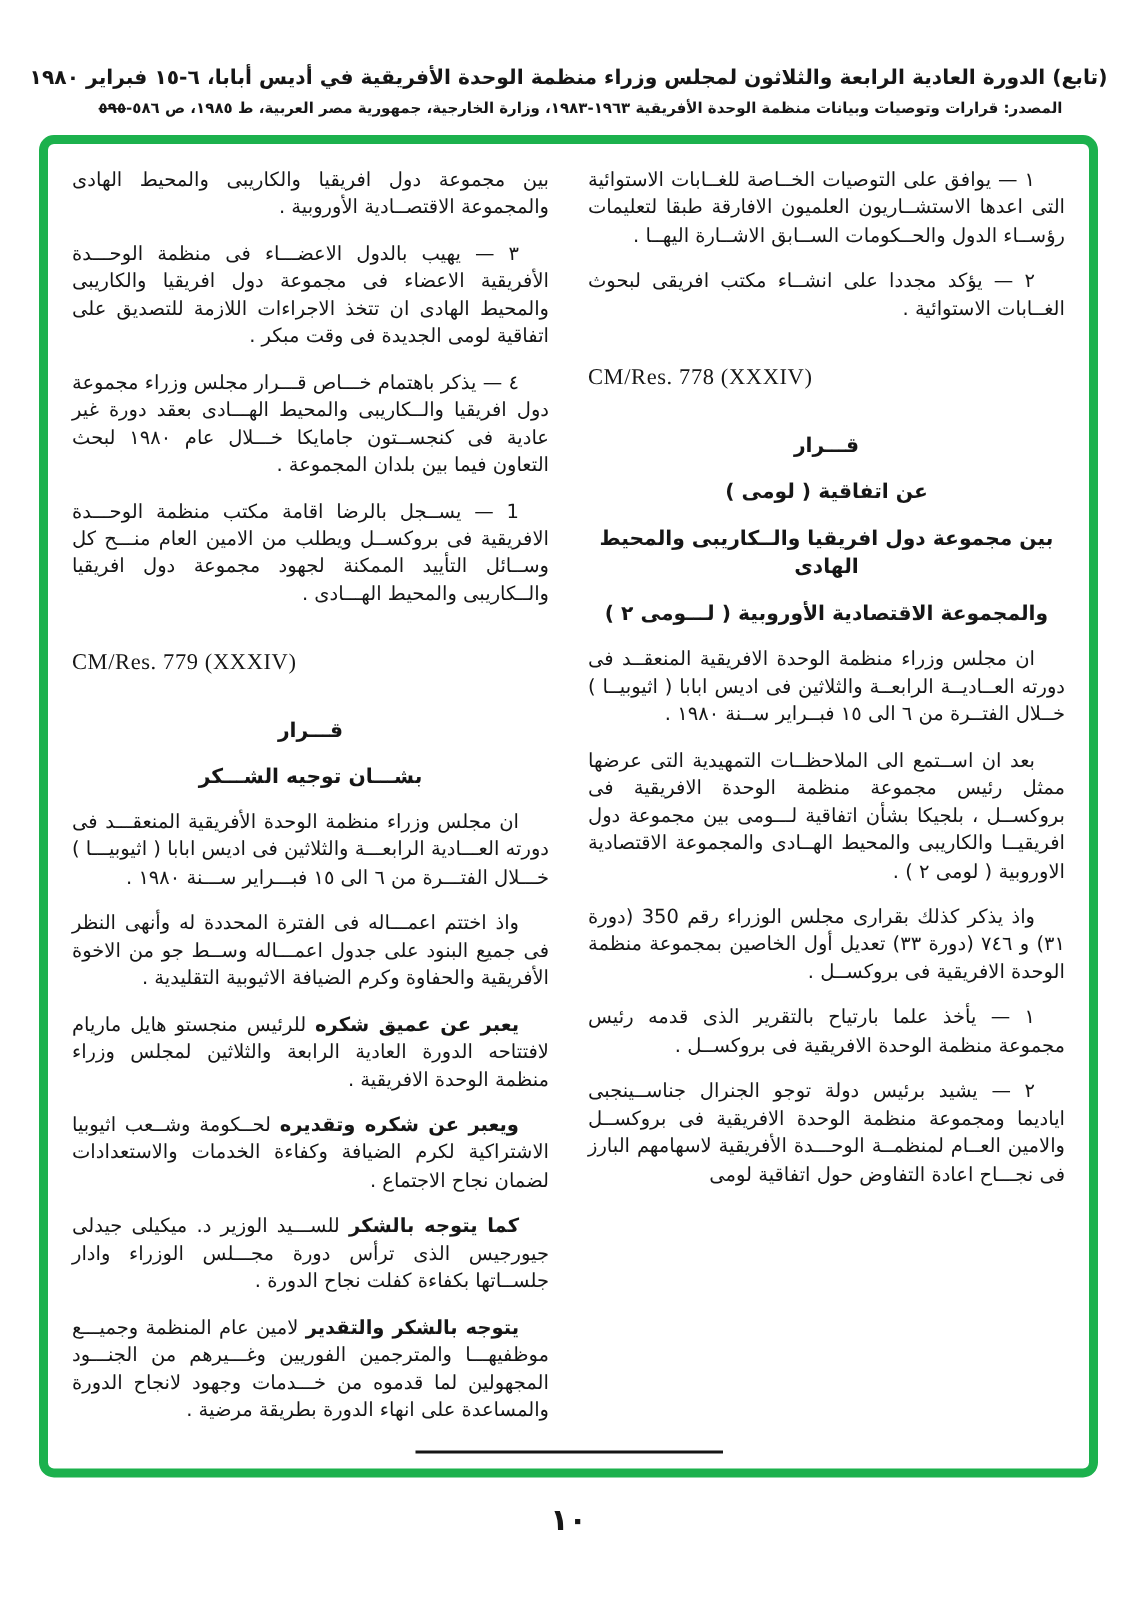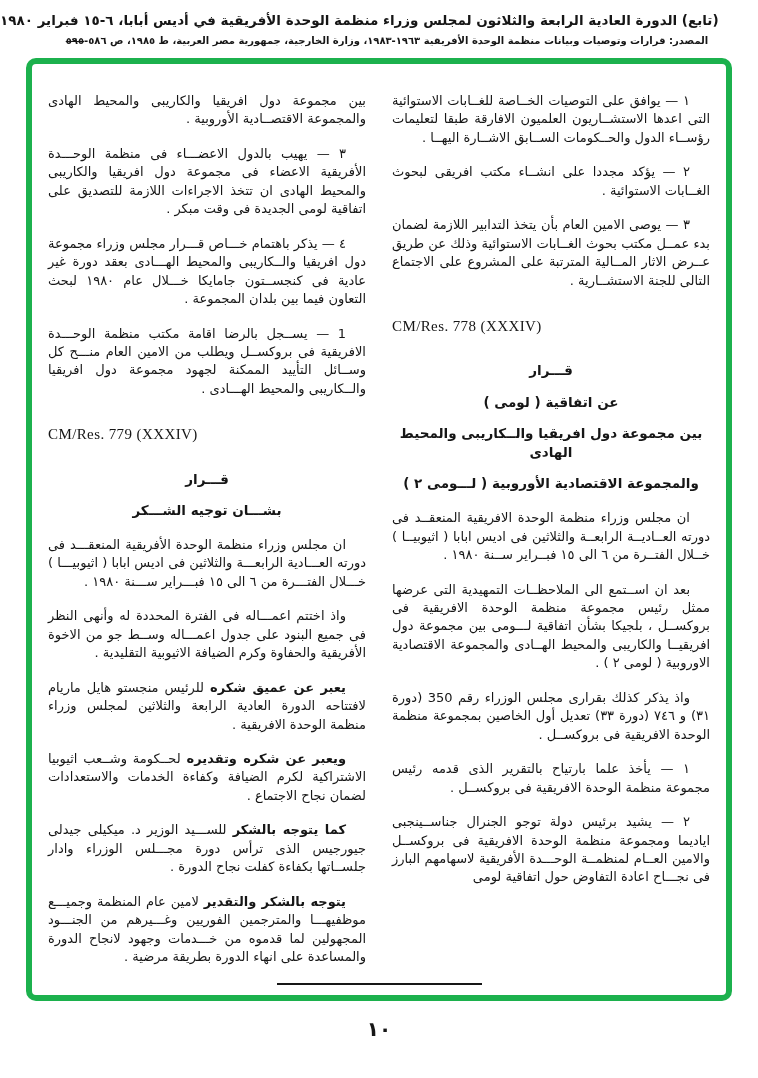--- a/index.html
+++ b/index.html
@@ -10,24 +10,24 @@
   body{
     width:758px;
     min-height:1078px;
     background:#ffffff;
     color:var(--ink);
     font-family:"DejaVu Sans", sans-serif;
     direction:rtl;
   }
   
   .hdr1{
-    text-align:left;
+    text-align:center;
     font-weight:bold;
     font-size:13.5px;
-    padding-top:12px;
+    padding-top:44px;
     white-space:nowrap;
   }
   .hdr2{
     text-align:center;
     font-weight:bold;
     font-size:10px;
     margin-top:7px;
     white-space:nowrap;
     padding-left:16px;
   }
@@ -44,21 +44,21 @@
   .columns{
     display:flex;
     gap:26px;
     align-items:flex-start;
   }
   .col{
     flex:1 1 0;
     font-size:13px;
     line-height:1.42;
   }
-  .block{margin:16px 0 12px 0;}
+  .block{margin:4px 0 12px 0;}
   .block.paragraph{
     text-align:justify;
     text-indent:20px;
   }
   .block.paragraph.noindent{text-indent:0;}
   .block.heading{
     text-align:center;
     font-weight:bold;
     font-size:13.5px;
     margin:8px 0 12px 0;
@@ -93,21 +93,20 @@
 <header>
   <div class="hdr1">(تابع) الدورة العادية الرابعة والثلاثون لمجلس وزراء منظمة الوحدة الأفريقية في أديس أبابا، ٦-١٥ فبراير ١٩٨٠</div>
   <div class="hdr2"><span>المصدر: قرارات وتوصيات وبيانات منظمة الوحدة الأفريقية ١٩٦٣-١٩٨٣، وزارة الخارجية، جمهورية مصر العربية، ط ١٩٨٥، ص ٥٨٦-</span><span class="struck">٥٩٥</span></div>
 </header>
 
 <div class="frame" style="border-color: rgb(28, 177, 77);">
   <div class="columns">
     <div class="col">
         <div class="block paragraph">١ — يوافق على التوصيات الخــاصة للغــابات الاستوائية التى اعدها الاستشــاريون العلميون الافارقة طبقا لتعليمات رؤســاء الدول والحــكومات الســابق الاشــارة اليهــا .</div>
         <div class="block paragraph">٢ — يؤكد مجددا على انشــاء مكتب افريقى لبحوث الغــابات الاستوائية .</div>
-        <div class="block paragraph">٣ — يوصى الامين العام بأن يتخذ التدابير اللازمة لضمان بدء عمــل مكتب بحوث الغــابات الاستوائية وذلك عن طريق عــرض الاثار المــالية المترتبة على المشروع على الاجتماع التالى للجنة الاستشــارية .</div>
         <div class="block ref">CM/Res. 778 (XXXIV)</div>
         <div class="block heading">قـــرار</div>
         <div class="block heading">عن اتفاقية ( لومى )</div>
         <div class="block heading">بين مجموعة دول افريقيا والــكاريبى والمحيط الهادى</div>
         <div class="block heading">والمجموعة الاقتصادية الأوروبية ( لـــومى ٢ )</div>
         <div class="block paragraph">ان مجلس وزراء منظمة الوحدة الافريقية المنعقــد فى دورته العــاديــة الرابعــة والثلاثين فى اديس ابابا ( اثيوبيــا ) خــلال الفتــرة من ٦ الى ١٥ فبــراير ســنة ١٩٨٠ .</div>
         <div class="block paragraph">بعد ان اســتمع الى الملاحظــات التمهيدية التى عرضها ممثل رئيس مجموعة منظمة الوحدة الافريقية فى بروكســل ، بلجيكا بشأن اتفاقية لـــومى بين مجموعة دول افريقيــا والكاريبى والمحيط الهــادى والمجموعة الاقتصادية الاوروبية ( لومى ٢ ) .</div>
         <div class="block paragraph">واذ يذكر كذلك بقرارى مجلس الوزراء رقم 350 (دورة ٣١) و ٧٤٦ (دورة ٣٣) تعديل أول الخاصين بمجموعة منظمة الوحدة الافريقية فى بروكســل .</div>
         <div class="block paragraph">١ — يأخذ علما بارتياح بالتقرير الذى قدمه رئيس مجموعة منظمة الوحدة الافريقية فى بروكســل .</div>
         <div class="block paragraph">٢ — يشيد برئيس دولة توجو الجنرال جناســينجبى اياديما ومجموعة منظمة الوحدة الافريقية فى بروكســل والامين العــام لمنظمــة الوحـــدة الأفريقية لاسهامهم البارز فى نجـــاح اعادة التفاوض حول اتفاقية لومى</div>

